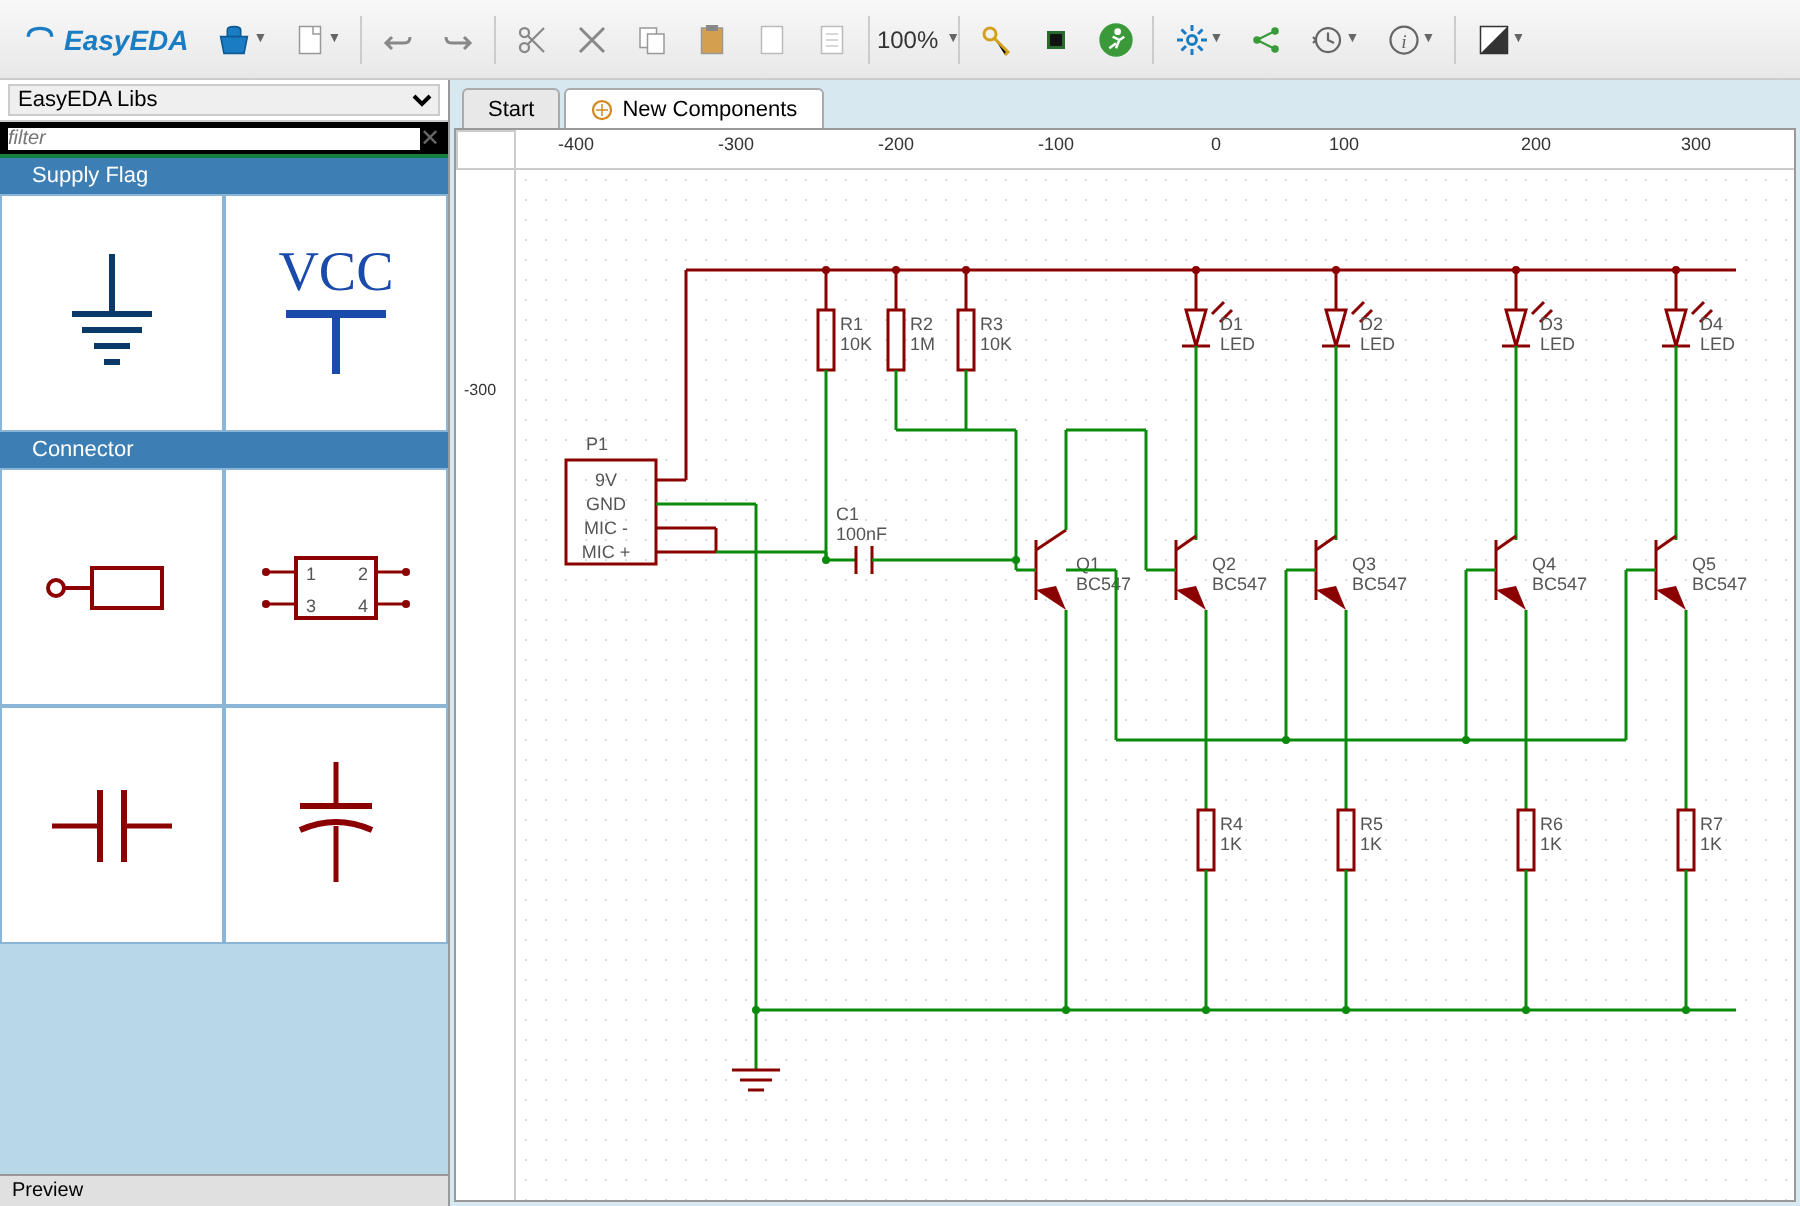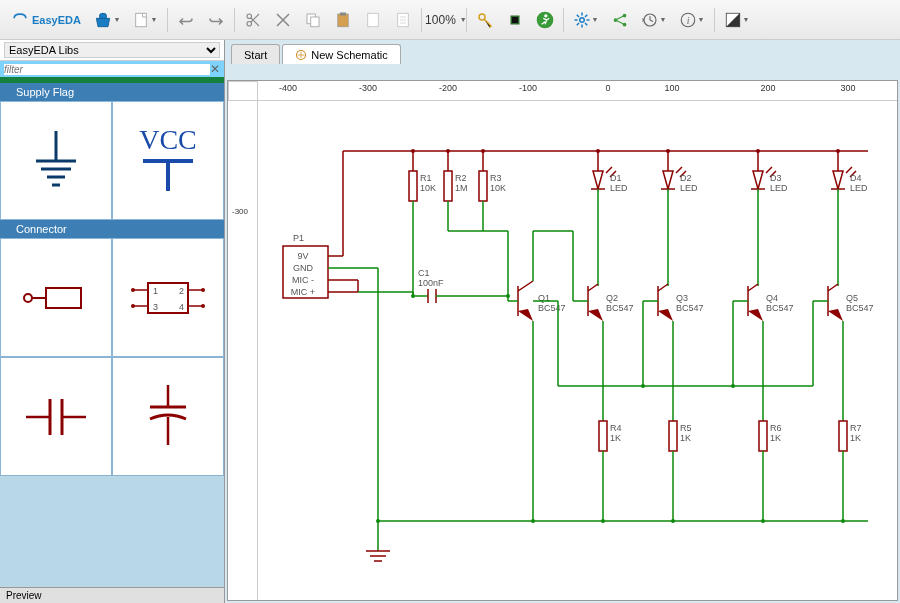--- a/index.html
+++ b/index.html
@@ -1,44 +1,44 @@
 <!DOCTYPE html>
 <html><head>
 <meta charset="utf-8">
 <style>
 * { box-sizing: border-box; margin: 0; padding: 0; }
 body { font-family: Arial, sans-serif; font-size: 11px; background: #d8e8f0; width: 900px; height: 603px; overflow: hidden; }
 
 .toolbar { height: 40px; background: linear-gradient(#f8f8f8, #e8e8e8); border-bottom: 1px solid #ccc; display: flex; align-items: center; padding: 0 4px; gap: 2px; }
 .logo { display: flex; align-items: center; gap: 2px; padding: 0 6px; }
-.logo-text { font-weight: bold; color: #1a7dc4; font-size: 11px; }
+.logo-text { font-weight: bold; color: #1a7dc4; font-size: 14px; font-style: italic; }
 .logo-svg { width: 20px; height: 20px; }
 .tool-btn { width: 28px; height: 28px; display: flex; align-items: center; justify-content: center; cursor: pointer; border-radius: 3px; text-align: right; }
 .tool-btn.with-arrow { width: 36px; }
 .divider { width: 1px; height: 24px; background: #ccc; margin: 0 2px; }
 .zoom-text { font-size: 12px; color: #333; padding: 0 4px; }
 .arrow-down { font-size: 7px; color: #666; }
 
 .main { display: flex; height: calc(100% - 40px); }
 
 .sidebar { width: 225px; background: #b8d8e8; border-right: 1px solid #999; display: flex; flex-direction: column; }
 .sidebar-header { background: #fff; border-bottom: 1px solid #ccc; padding: 2px 4px; display: flex; align-items: center; }
 .sidebar-header select { width: 100%; font-size: 11px; border: 1px solid #ccc; }
-.filter-row { background: #7dd3fc; display: flex; align-items: center; padding: 1px 4px; border-bottom: 6px solid #15803d; }
+.filter-row { background: #000000; display: flex; align-items: center; padding: 1px 4px; border-bottom: 2px solid #15803d; }
 .filter-input { flex: 1; border: none; font-size: 10px; color: #888; outline: none; font-style: italic; }
 .filter-close { cursor: pointer; color: #666; font-size: 12px; }
 
 .category-header { background: #3d7fb5; color: #fff; padding: 3px 16px; font-size: 11px; }
 .component-grid { display: grid; grid-template-columns: 1fr 1fr; background: #fff; }
 .component-cell { border: 1px solid #8bb5d6; height: 70px; display: flex; align-items: center; justify-content: center; background: #fff; cursor: pointer; }
 .component-cell.tall { height: 119px; }
 
 .preview-tab { background: #e0e0e0; border-top: 1px solid #999; padding: 2px 6px; font-size: 10px; margin-top: auto; }
 
-.canvas-area { flex: 1; display: flex; flex-direction: column; background: #d8e8f0; padding: 2px; gap: 16px; }
+.canvas-area { flex: 1; display: flex; flex-direction: column; background: #d8e8f0; padding: 2px; }
 .tabs { display: flex; height: 22px; gap: 2px; padding: 2px 4px 0; }
 .tab { padding: 2px 12px; background: #e8e8e8; border: 1px solid #aaa; border-bottom: none; border-radius: 3px 3px 0 0; font-size: 11px; display: flex; align-items: center; gap: 4px; cursor: pointer; }
 .tab.active { background: #fff; }
 .tab-icon { width: 12px; height: 12px; }
 
 .ruler-corner { width: 30px; height: 20px; background: #fff; border: 1px solid #ccc; }
 .canvas-container { flex: 1; display: flex; background: #fff; border: 1px solid #999; }
 .ruler-wrap { display: flex; flex-direction: column; flex: 1; }
 .ruler-row { display: flex; height: 20px; }
 .ruler-h { flex: 1; background: #fff; border-bottom: 1px solid #ccc; position: relative; overflow: hidden; }
@@ -278,21 +278,21 @@
   <div class="canvas-area">
     <div class="tabs">
       <div class="tab">
           <span>Start</span>
         </div>
       <div class="tab active">
         <svg class="tab-icon" viewBox="0 0 16 16">
             <circle cx="8" cy="8" r="6" fill="none" stroke="#d48a20" stroke-width="1.5"></circle>
             <path d="M4 8 L12 8 M8 4 L8 12" stroke="#d48a20"></path>
           </svg>
-        <span>New Schematic</span>
+        <span>New Components</span>
       </div>
     </div>
 
     <div class="canvas-container">
       <div class="ruler-wrap">
         <div class="ruler-row">
           <div class="ruler-corner"></div>
           <div class="ruler-h">
             <span class="ruler-tick" style="left:30px">-400</span>
             <span class="ruler-tick" style="left:110px">-300</span>

